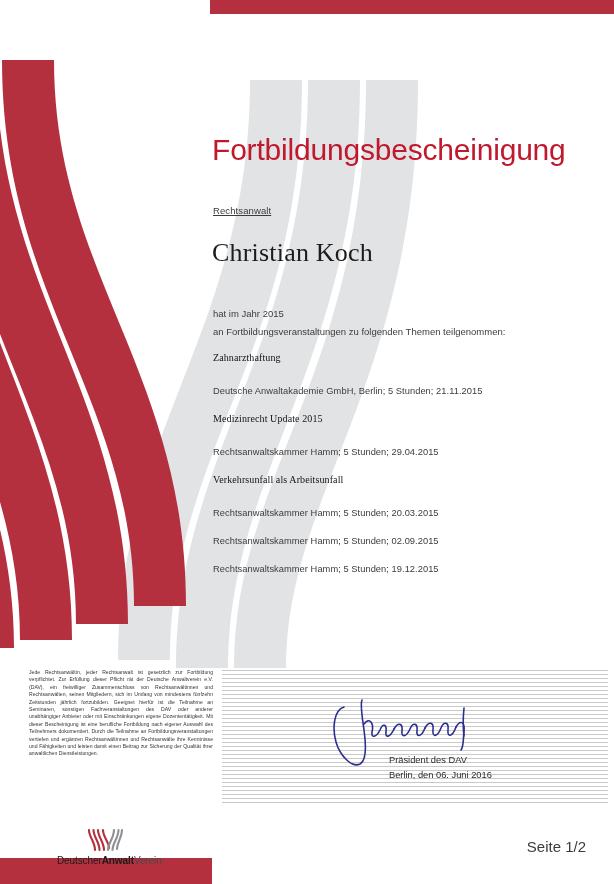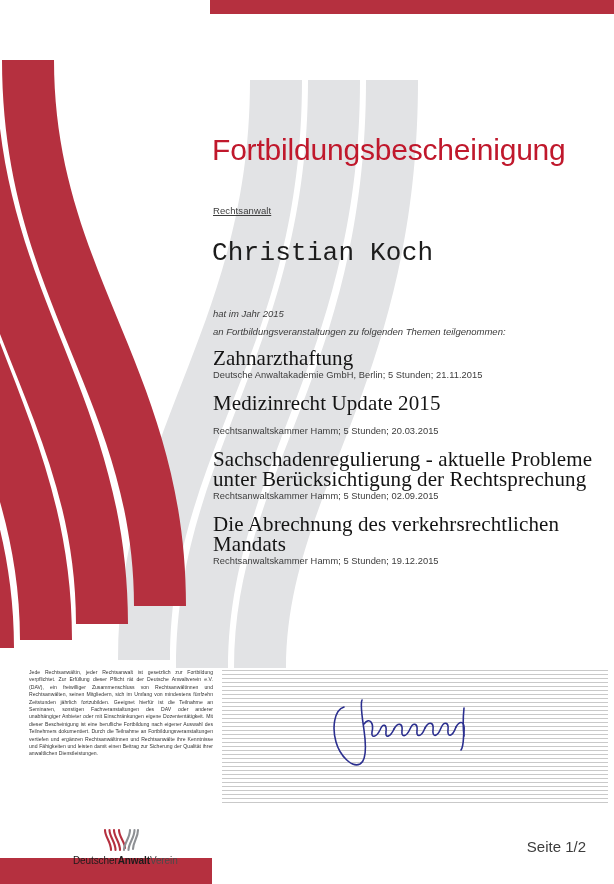--- a/index.html
+++ b/index.html
@@ -60,61 +60,60 @@
     top: 205px;
     font-size: 9.5px;
     color: #3c3c3c;
     letter-spacing: 0.1px;
     text-decoration: underline;
   }
   .person-name {
     position: absolute;
     left: 212px;
     top: 238px;
-    font-family: Liberation Mono, monospace;
+    font-family: Liberation Serif, serif;
     font-size: 26px;
     color: #1c1c1c;
     letter-spacing: 0.2px;
   }
 
   
   .intro {
     position: absolute;
     left: 213px;
     top: 305px;
     width: 370px;
   }
   .intro-line {
     font-size: 9.5px;
     color: #3c3c3c;
     line-height: 18px;
-    font-style: italic;
   }
 
   
   .courses {
     position: absolute;
     left: 213px;
     top: 348px;
     width: 380px;
   }
   .course {
     margin-bottom: 13px;
   }
   .course-title {
     font-family: "Liberation Serif", serif;
-    font-size: 21px;
+    font-size: 10px;
     color: #141414;
     line-height: 20px;
     letter-spacing: 0.1px;
   }
   .course-meta {
     font-size: 9.3px;
     color: #3c3c3c;
-    margin-top: 2px;
+    margin-top: 18px;
     letter-spacing: 0.05px;
   }
 
   
   .footnote {
     position: absolute;
     left: 29px;
     top: 669px;
     width: 184px;
     font-size: 5.1px;
@@ -155,21 +154,20 @@
     line-height: 15px;
     color: #2b2b2b;
   }
 
   
   .logo-block {
     position: absolute;
     left: 57px;
     top: 828px;
     width: 150px;
-    margin-left: 16px;
   }
   .logo-mark {
     display: block;
     margin-left: 29px;
     margin-bottom: 3px;
   }
   .logo-word {
     font-size: 10px;
     color: #1c1c1c;
     letter-spacing: -0.1px;
@@ -220,49 +218,53 @@
     <div class="intro-line">an Fortbildungsveranstaltungen zu folgenden Themen teilgenommen:</div>
   </div>
 
   <div class="courses">
     <div class="course">
       <div class="course-title">Zahnarzthaftung</div>
       <div class="course-meta">Deutsche Anwaltakademie GmbH, Berlin; 5 Stunden; 21.11.2015</div>
     </div>
     <div class="course">
       <div class="course-title">Medizinrecht Update 2015</div>
-    </div>
-    <div class="course">
+      <div class="course-meta">Rechtsanwaltskammer Hamm; 5 Stunden; 29.04.2015</div>
+    </div>
+    <div class="course">
+      <div class="course-title">Verkehrsunfall als Arbeitsunfall</div>
       <div class="course-meta">Rechtsanwaltskammer Hamm; 5 Stunden; 20.03.2015</div>
     </div>
     <div class="course">
-      <div class="course-title">Sachschadenregulierung - aktuelle Probleme unter Berücksichtigung der Rechtsprechung</div>
       <div class="course-meta">Rechtsanwaltskammer Hamm; 5 Stunden; 02.09.2015</div>
     </div>
     <div class="course">
-      <div class="course-title">Die Abrechnung des verkehrsrechtlichen Mandats</div>
       <div class="course-meta">Rechtsanwaltskammer Hamm; 5 Stunden; 19.12.2015</div>
     </div>
   </div>
 
   <div class="footnote">Jede Rechtsanwältin, jeder Rechtsanwalt ist gesetzlich zur Fortbildung verpflichtet. Zur Erfüllung dieser Pflicht rät der Deutsche Anwaltverein e.V. (DAV), ein freiwilliger Zusammenschluss von Rechtsanwältinnen und Rechtsanwälten, seinen Mitgliedern, sich im Umfang von mindestens fünfzehn Zeitstunden jährlich fortzubilden. Geeignet hierfür ist die Teilnahme an Seminaren, sonstigen Fachveranstaltungen des DAV oder anderer unabhängiger Anbieter oder mit Einschränkungen eigene Dozententätigkeit. Mit dieser Bescheinigung ist eine berufliche Fortbildung nach eigener Auswahl des Teilnehmers dokumentiert. Durch die Teilnahme an Fortbildungsveranstaltungen vertiefen und ergänzen Rechtsanwältinnen und Rechtsanwälte ihre Kenntnisse und Fähigkeiten und leisten damit einen Beitrag zur Sicherung der Qualität ihrer anwaltlichen Dienstleistungen.</div>
 
   <div class="sig-panel"></div>
 
   <svg class="sig-svg" viewBox="0 0 160 78" aria-hidden="true">
     <g fill="none" stroke="#2b2f8f" stroke-width="1.6" stroke-linecap="round" stroke-linejoin="round">
       <path d="M14 13 C4 16, 2 34, 6 48 C10 62, 22 74, 30 70 C37 66, 36 50, 34 36 C32 22, 30 10, 32 6"></path>
       <path d="M34 30 C40 22, 44 30, 42 38 C41 44, 46 44, 50 36 C53 29, 57 30, 56 38 C55 44, 60 44, 64 35"></path>
       <path d="M64 35 C68 28, 73 29, 72 37 C71 43, 76 44, 80 35 C83 28, 88 29, 87 37 C86 43, 91 44, 95 34"></path>
       <path d="M95 34 C99 27, 104 28, 103 36 C102 43, 107 44, 111 34 C114 27, 119 28, 118 36 C117 43, 122 44, 126 33"></path>
       <path d="M126 33 C130 26, 135 27, 134 37 C133 45, 134 52, 131 56"></path>
       <path d="M134 14 C133 24, 133 34, 134 42"></path>
     </g>
   </svg>
 
+  <div class="sig-caption">
+    <div>Präsident des DAV</div>
+    <div>Berlin, den 06. Juni 2016</div>
+  </div>
 
   <div class="logo-block">
     <svg class="logo-mark" width="38" height="24" viewBox="0 0 38 24" aria-hidden="true">
       <g fill="none" stroke-width="2.1" stroke-linecap="round">
         <path d="M3 2 C3 9, 9 14, 9 22" stroke="#b5303f"></path>
         <path d="M7.5 2 C7.5 9, 13.5 14, 13.5 22" stroke="#b5303f"></path>
         <path d="M12 2 C12 9, 18 14, 18 22" stroke="#b5303f"></path>
         <path d="M17 2 C17 9, 23 14, 23 20" stroke="#b5303f"></path>
         <path d="M22 22 C22 15, 28 10, 28 2" stroke="#8e9094"></path>
         <path d="M26.5 22 C26.5 15, 32.5 10, 32.5 2" stroke="#8e9094"></path>

